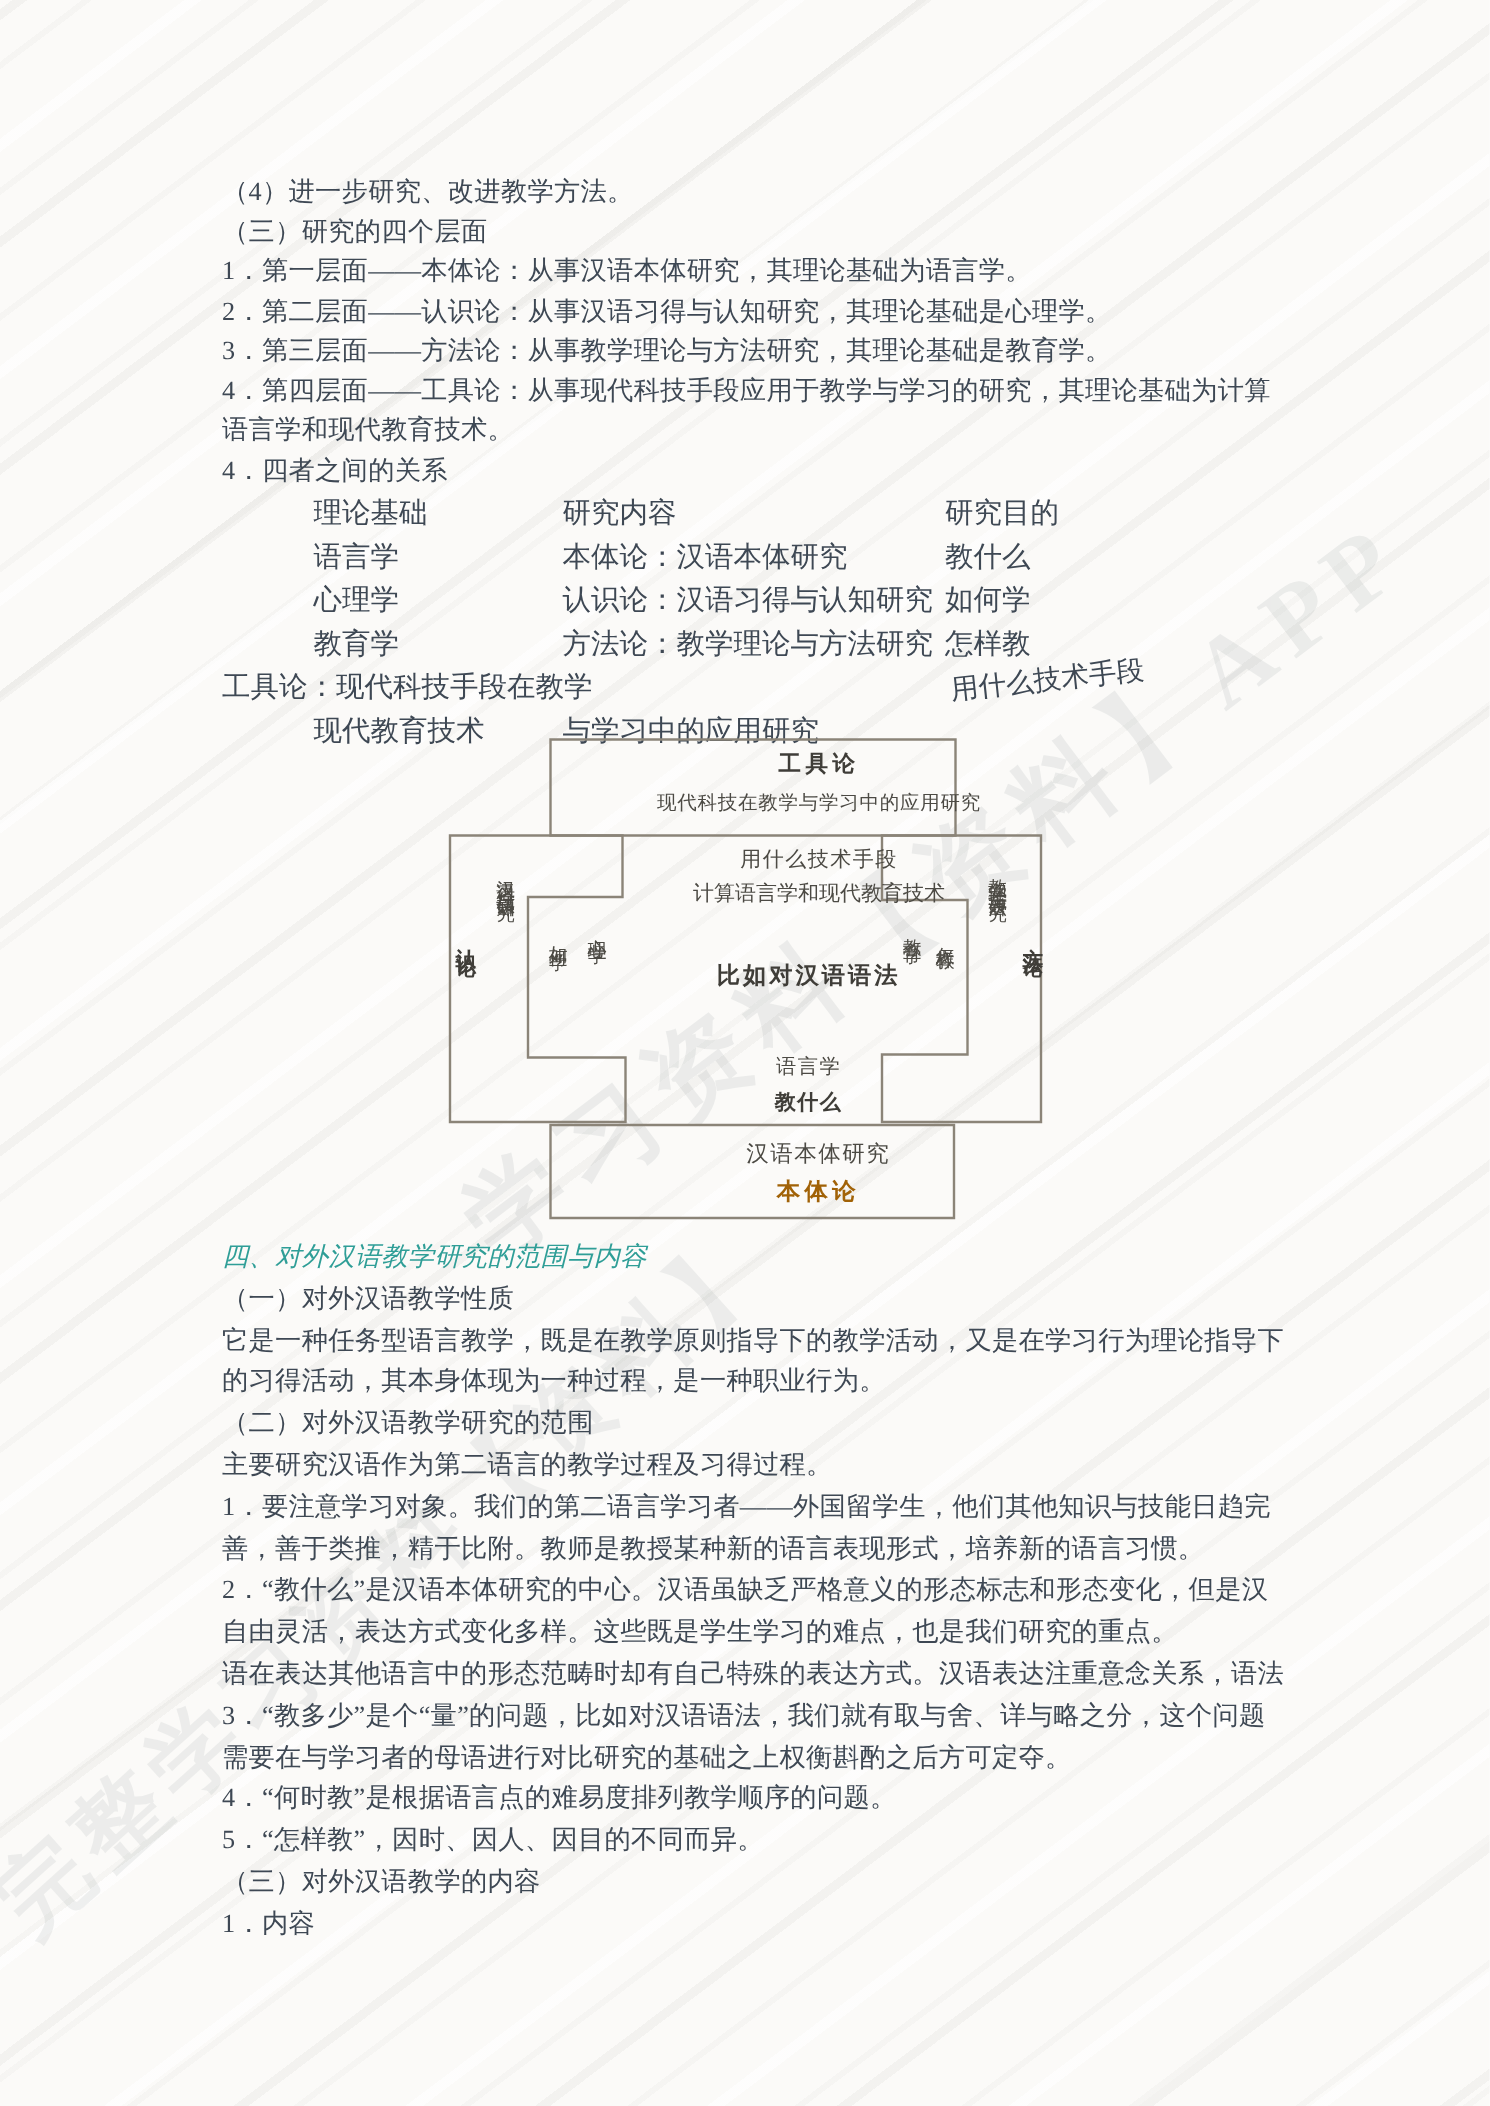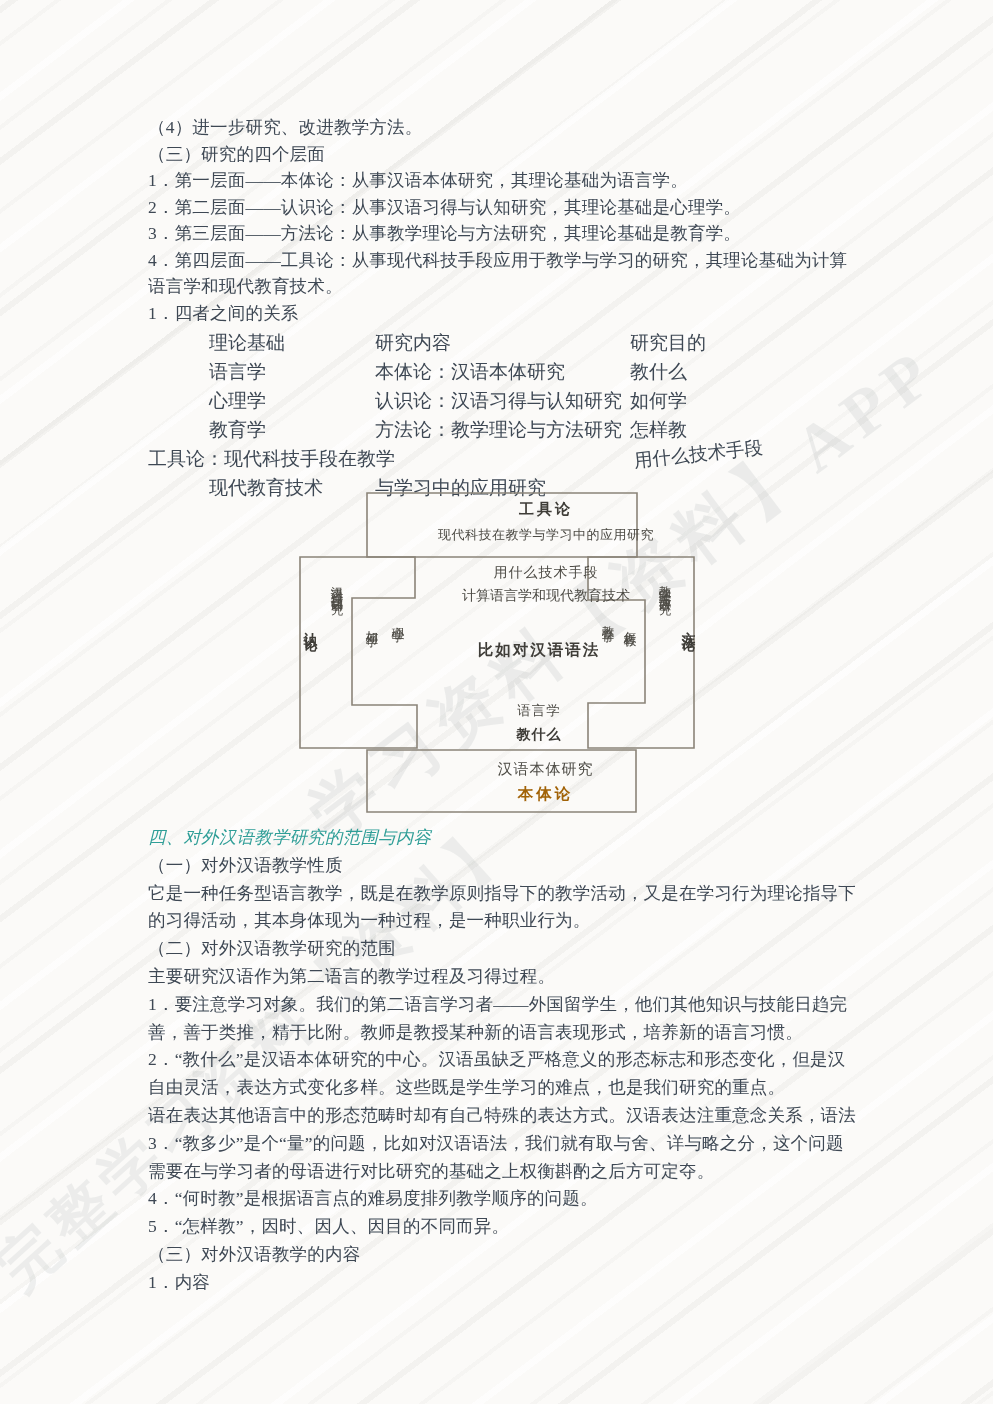--- a/index.html
+++ b/index.html
@@ -88,21 +88,21 @@
   <div class="wm wm2">完整学习资料【资料】</div>
 
   <div class="textblock intro">
     <div class="tline">（4）进一步研究、改进教学方法。</div>
     <div class="tline">（三）研究的四个层面</div>
     <div class="tline">1．第一层面——本体论：从事汉语本体研究，其理论基础为语言学。</div>
     <div class="tline">2．第二层面——认识论：从事汉语习得与认知研究，其理论基础是心理学。</div>
     <div class="tline">3．第三层面——方法论：从事教学理论与方法研究，其理论基础是教育学。</div>
     <div class="tline">4．第四层面——工具论：从事现代科技手段应用于教学与学习的研究，其理论基础为计算</div>
     <div class="tline">语言学和现代教育技术。</div>
-    <div class="tline">1．四者之间的关系</div>
+    <div class="tline">4．四者之间的关系</div>
   </div>
 
   <div class="rel-table">
     <div class="trow">
       <span class="c1">理论基础</span>
       <span class="c2">研究内容</span>
       <span class="c3">研究目的</span>
     </div>
     <div class="trow">
       <span class="c1">语言学</span>

